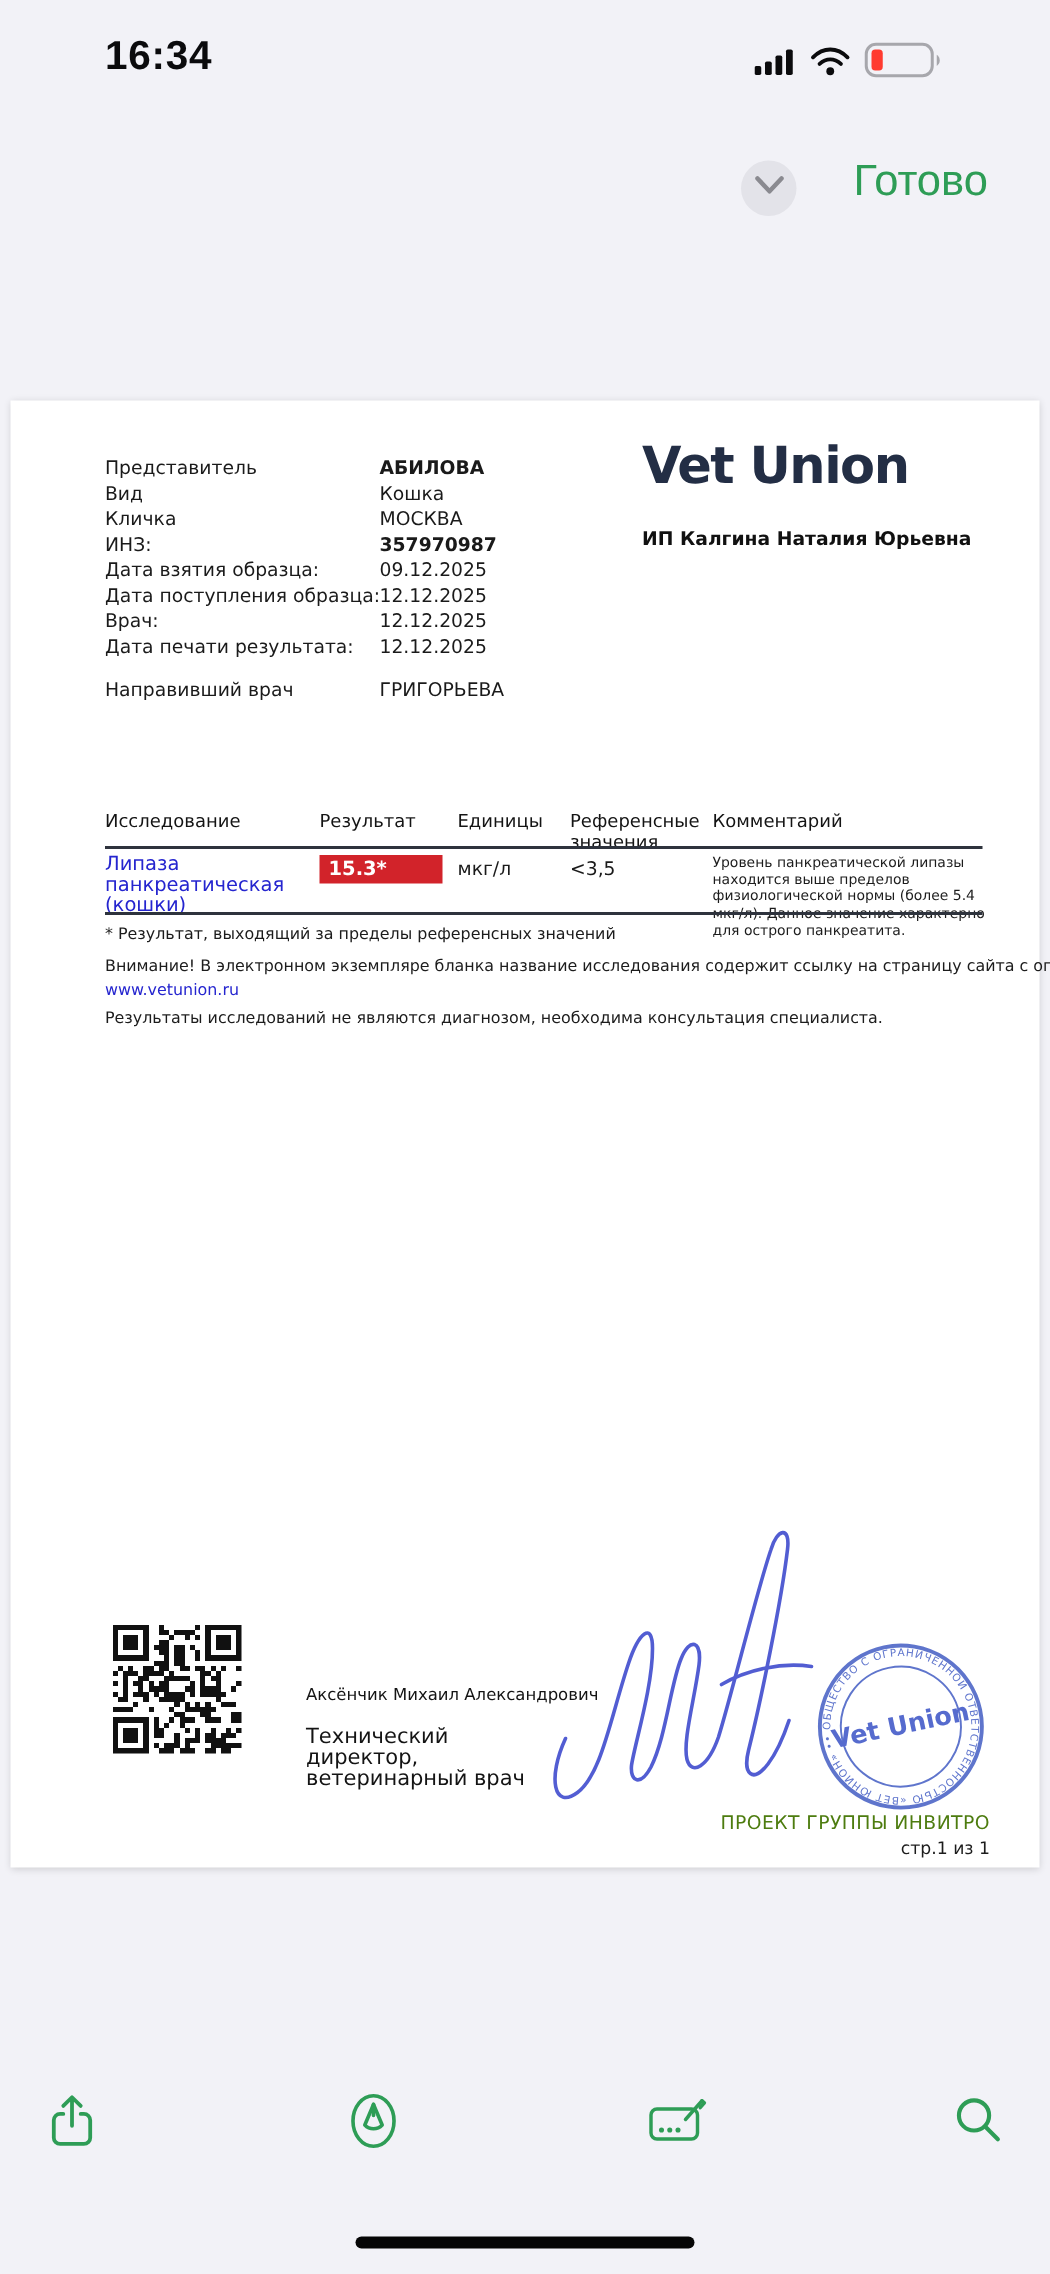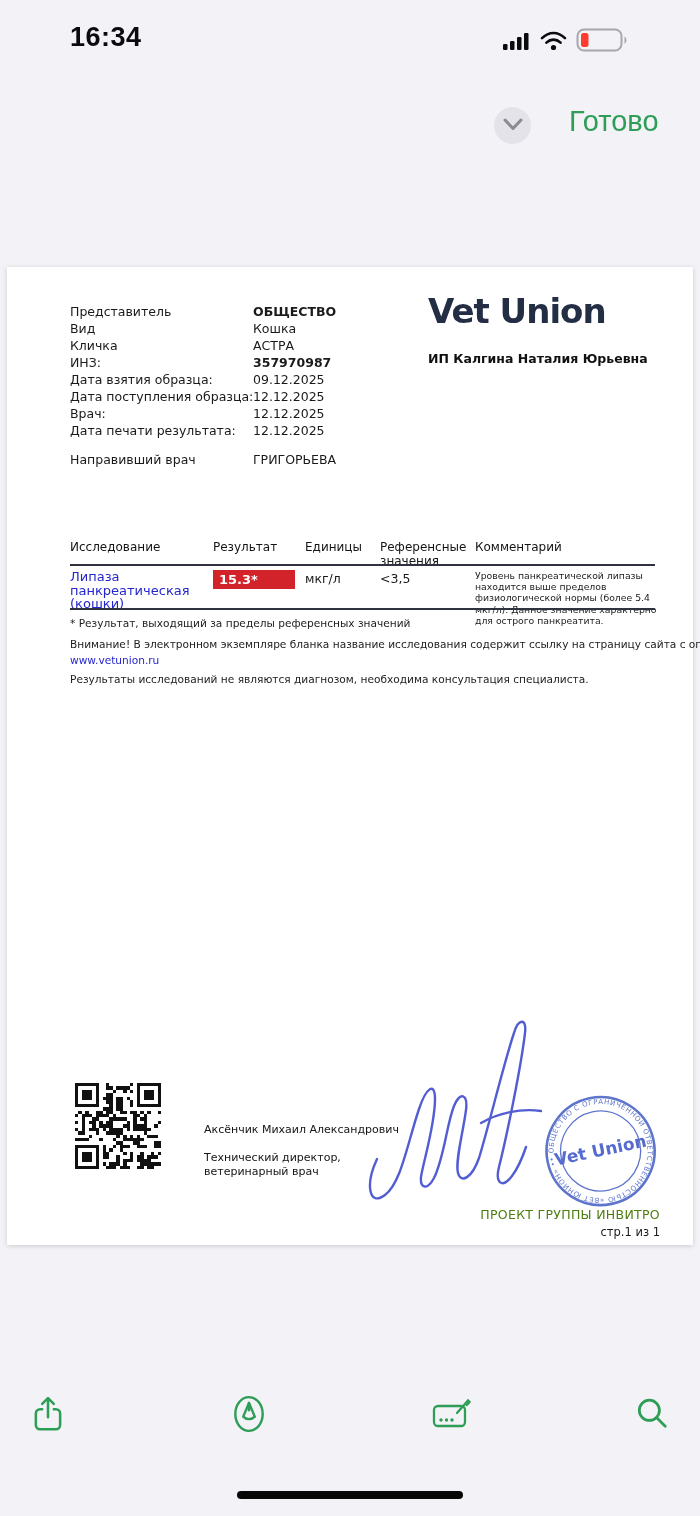--- a/index.html
+++ b/index.html
@@ -36,21 +36,21 @@
   .testname{color:#2525cf;font-size:13px;line-height:13.5px;width:138px;text-decoration:none;display:block}
   .resultbox{width:82px;height:19px;background:#d2232a;color:#fff;font-weight:bold;font-size:13px;
              line-height:19px;padding-left:6px}
   .cell{font-size:12.5px}
   .comment{font-size:9.3px;line-height:11.2px;width:184px;color:#1c1c1c}
   .note{font-size:10.6px;color:#1c1c1c;white-space:nowrap}
   .doclink{color:#2525cf;text-decoration:none;font-size:10.6px}
 
   .qrcap{font-size:8.6px;line-height:10.6px;text-align:center;width:182px;color:#222}
   .dirname{font-size:11px;color:#141414;white-space:nowrap}
-  .dirtitle{font-size:11px;line-height:14px;width:150px;color:#141414}
+  .dirtitle{font-size:14px;line-height:14px;width:150px;color:#141414}
   .project{font-size:12.5px;color:#4d7c0f;letter-spacing:.3px;white-space:nowrap}
   .pagenum{font-size:11.5px;color:#1c1c1c;text-align:center}
 
   
   .toolbar{left:0;top:1390px;width:700px;height:50px;display:flex;align-items:center;
            justify-content:space-between;padding:0 28px}
   .toolbtn{width:40px;height:40px;background:none;border:none;display:flex;align-items:center;justify-content:center}
   .homebar{left:237px;top:1491px;width:226px;height:8px;border-radius:4.5px;background:#060606}
 </style>
 </head>
@@ -89,23 +89,23 @@
       <svg width="20" height="13" viewBox="0 0 20 13">
         <polyline points="2,2 10,10.5 18,2" fill="none" stroke="#8a8a90" stroke-width="3" stroke-linecap="round" stroke-linejoin="round"></polyline>
       </svg>
     </span>
   </div>
   <button class="abs donebtn">Готово</button>
 
   <div class="abs page">
 
     <div class="abs" style="left:63px;top:37px">
-      <div class="info-row b"><span>Представитель</span><span class="val">ОБЩЕСТВО</span></div>
+      <div class="info-row b"><span>Представитель</span><span class="val">АБИЛОВА</span></div>
       <div class="info-row"><span>Вид</span><span class="val">Кошка</span></div>
-      <div class="info-row"><span>Кличка</span><span class="val">АСТРА</span></div>
+      <div class="info-row"><span>Кличка</span><span class="val">МОСКВА</span></div>
       <div class="info-row b"><span>ИНЗ:</span><span class="val">357970987</span></div>
       <div class="info-row"><span>Дата взятия образца:</span><span class="val">09.12.2025</span></div>
       <div class="info-row"><span>Дата поступления образца:</span><span class="val">12.12.2025</span></div>
       <div class="info-row"><span>Врач:</span><span class="val">12.12.2025</span></div>
       <div class="info-row"><span>Дата печати результата:</span><span class="val">12.12.2025</span></div>
     </div>
     <div class="abs info-row" style="left:63px;top:185px">
       <span>Направивший врач</span>
       <span class="val">ГРИГОРЬЕВА</span>
     </div>

